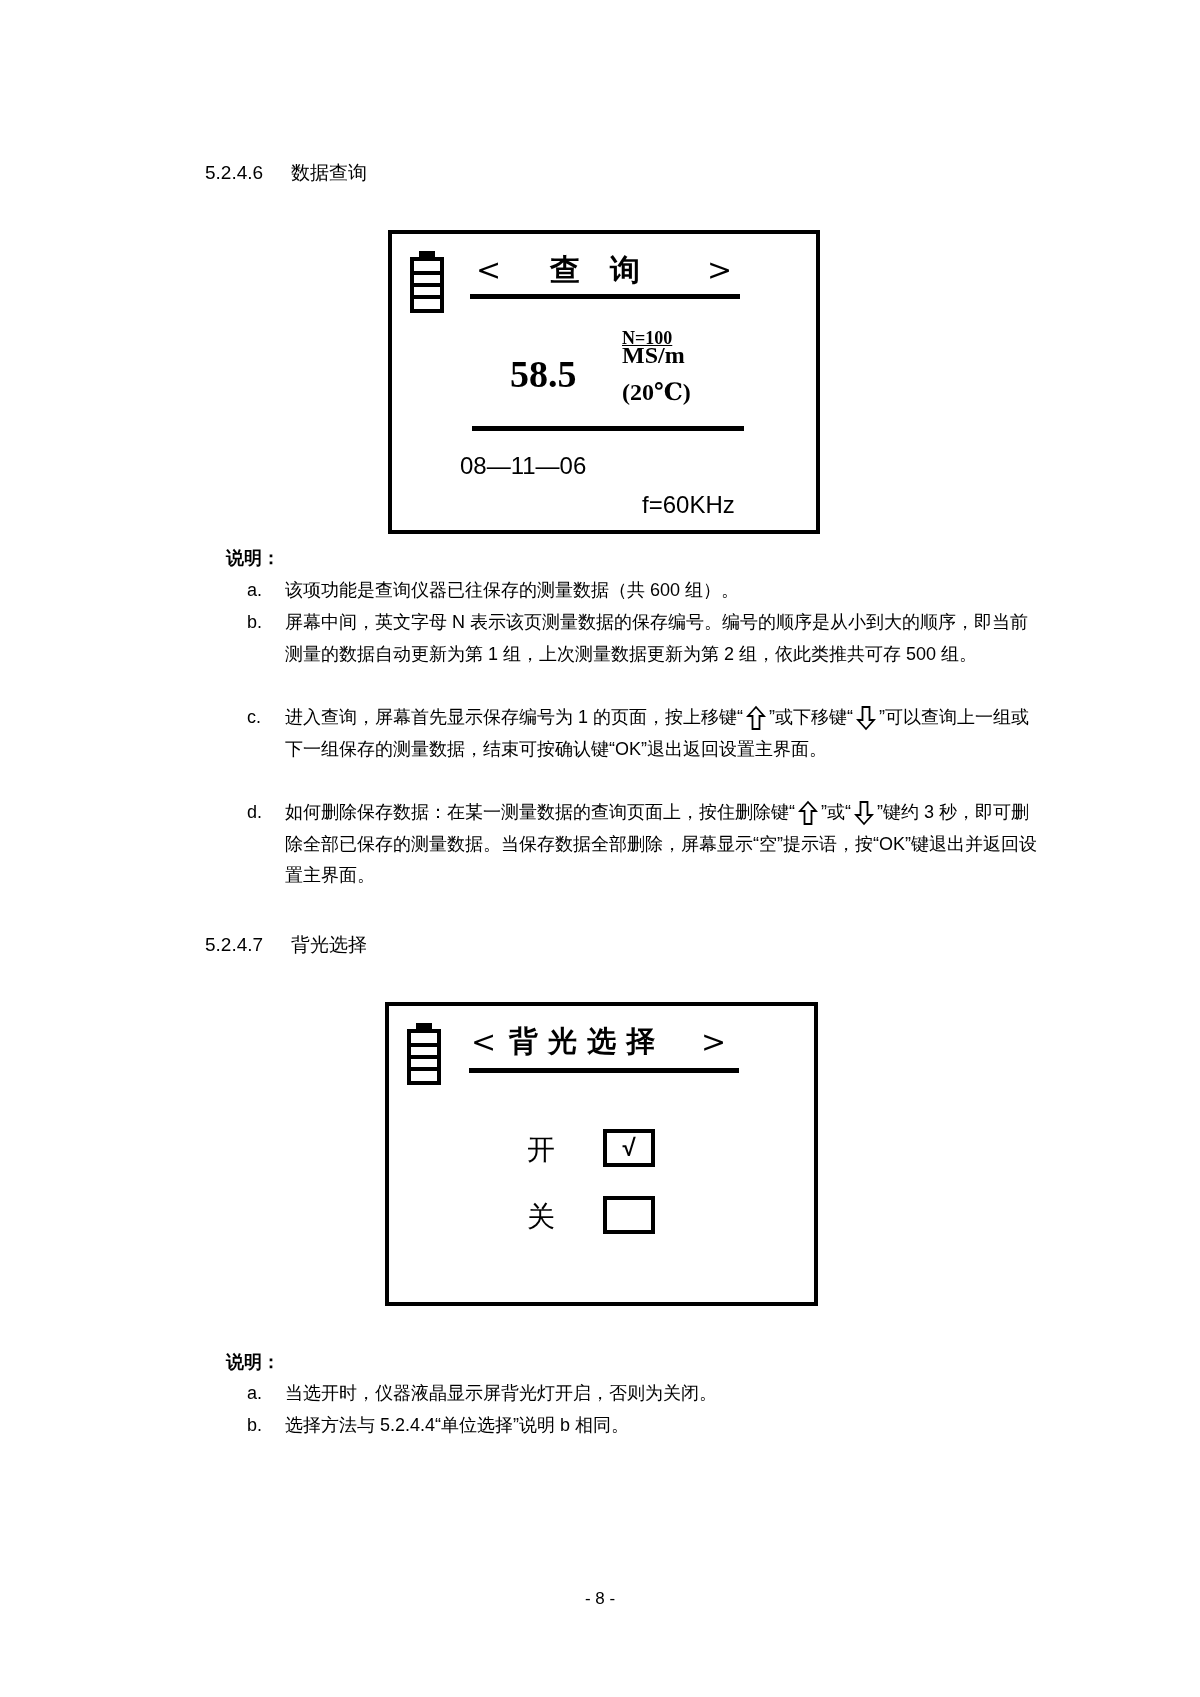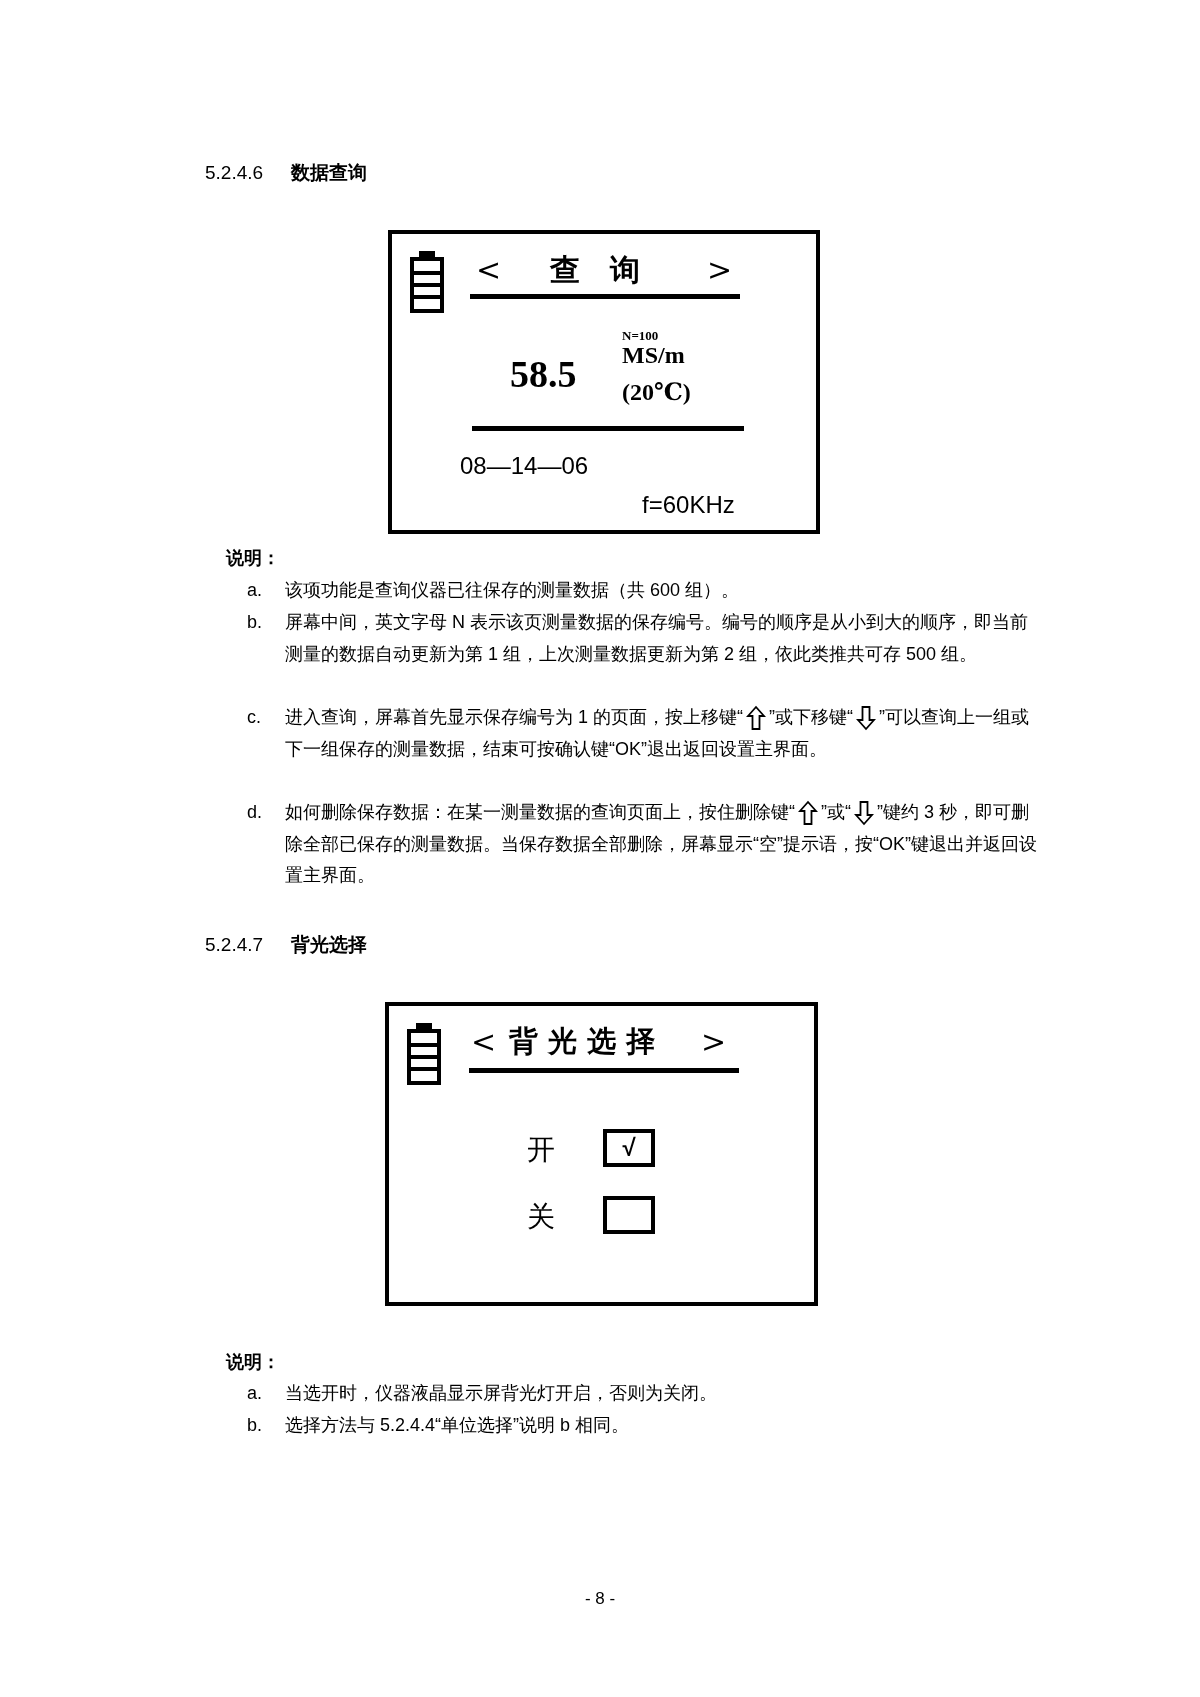--- a/index.html
+++ b/index.html
@@ -1,21 +1,21 @@
 <!DOCTYPE html>
 <html><head>
 <meta charset="utf-8">
 <style>
   html, body { margin:0; padding:0; background:#fff; }
   body { width:1200px; height:1697px; position:relative; overflow:hidden;
          font-family:"Liberation Sans","DejaVu Sans",sans-serif; color:#000; }
   .abs { position:absolute; }
   .heading { font-size:19px; left:205px; white-space:nowrap; }
   .heading .num { margin-right:28px; }
-  .heading .title { font-weight:bold;margin-top:28px; }
+  .heading .title { font-weight:normal;margin-top:28px; }
   .note-label { left:226px; font-size:18px; font-weight:bold; font-family:"DejaVu Serif",serif; }
   .item { left:247px; width:790px; font-size:18px; line-height:31.6px; }
   .item .marker { position:absolute; left:0; top:0; width:36px; }
   .item .text { margin-left:38px; display:block; }
   .lcd { border:4px solid #000; box-sizing:border-box; background:#fff; }
   .battery { position:absolute; width:34px; height:62px; }
   .battery .cap { position:absolute; left:9px; top:0; width:16px; height:7px; background:#000; }
   .battery .body { position:absolute; left:0; top:6px; width:34px; height:56px; border:4px solid #000; box-sizing:border-box; }
   .battery .bar { position:absolute; left:0; right:0; height:4px; background:#000; }
   .lcd-title { position:absolute; font-family:"DejaVu Serif",serif; font-size:30px; font-weight:bold; white-space:nowrap; }
@@ -40,27 +40,27 @@
       <div class="bar" style="top:10px;"></div>
       <div class="bar" style="top:22px;"></div>
       <div class="bar" style="top:34px;"></div>
     </div>
   </div>
   <div class="lcd-title" style="left:84px; top:18px; font-weight:normal; font-size:30px;">&lt;</div>
   <div class="lcd-title" style="left:158px; top:16px;">查　询</div>
   <div class="lcd-title" style="left:315px; top:18px; font-weight:normal;">&gt;</div>
   <div class="rule" style="left:78px; top:60px; width:270px;"></div>
 
-  <div class="abs serif-b" style="left:230px; top:94px; font-size:13px;">N=100</div>
+  <div class="abs serif-b" style="left:230px; top:94px; font-size:18px;text-decoration:underline;">N=100</div>
   <div class="abs serif-b" style="left:118px; top:118px; font-size:38px;">58.5</div>
   <div class="abs serif-b" style="left:230px; top:108px; font-size:24px;">MS/m</div>
   <div class="abs serif-b" style="left:230px; top:143px; font-size:24px;text-align:right;">(20℃)</div>
 
   <div class="rule" style="left:80px; top:192px; width:272px;"></div>
-  <div class="abs" style="left:68px; top:218px; font-size:24px;">08—14—06</div>
+  <div class="abs" style="left:68px; top:218px; font-size:24px;">08—11—06</div>
   <div class="abs" style="left:250px; top:218px; font-size:24px;margin-top:39px;">f=60KHz</div>
 </div>
 
 <div class="abs note-label" style="top:546px;">说明：</div>
 
 <div class="abs item" style="top:575px;">
   <span class="marker">a.</span>
   <span class="text">该项功能是查询仪器已往保存的测量数据（共 600 组）。</span>
 </div>
 

